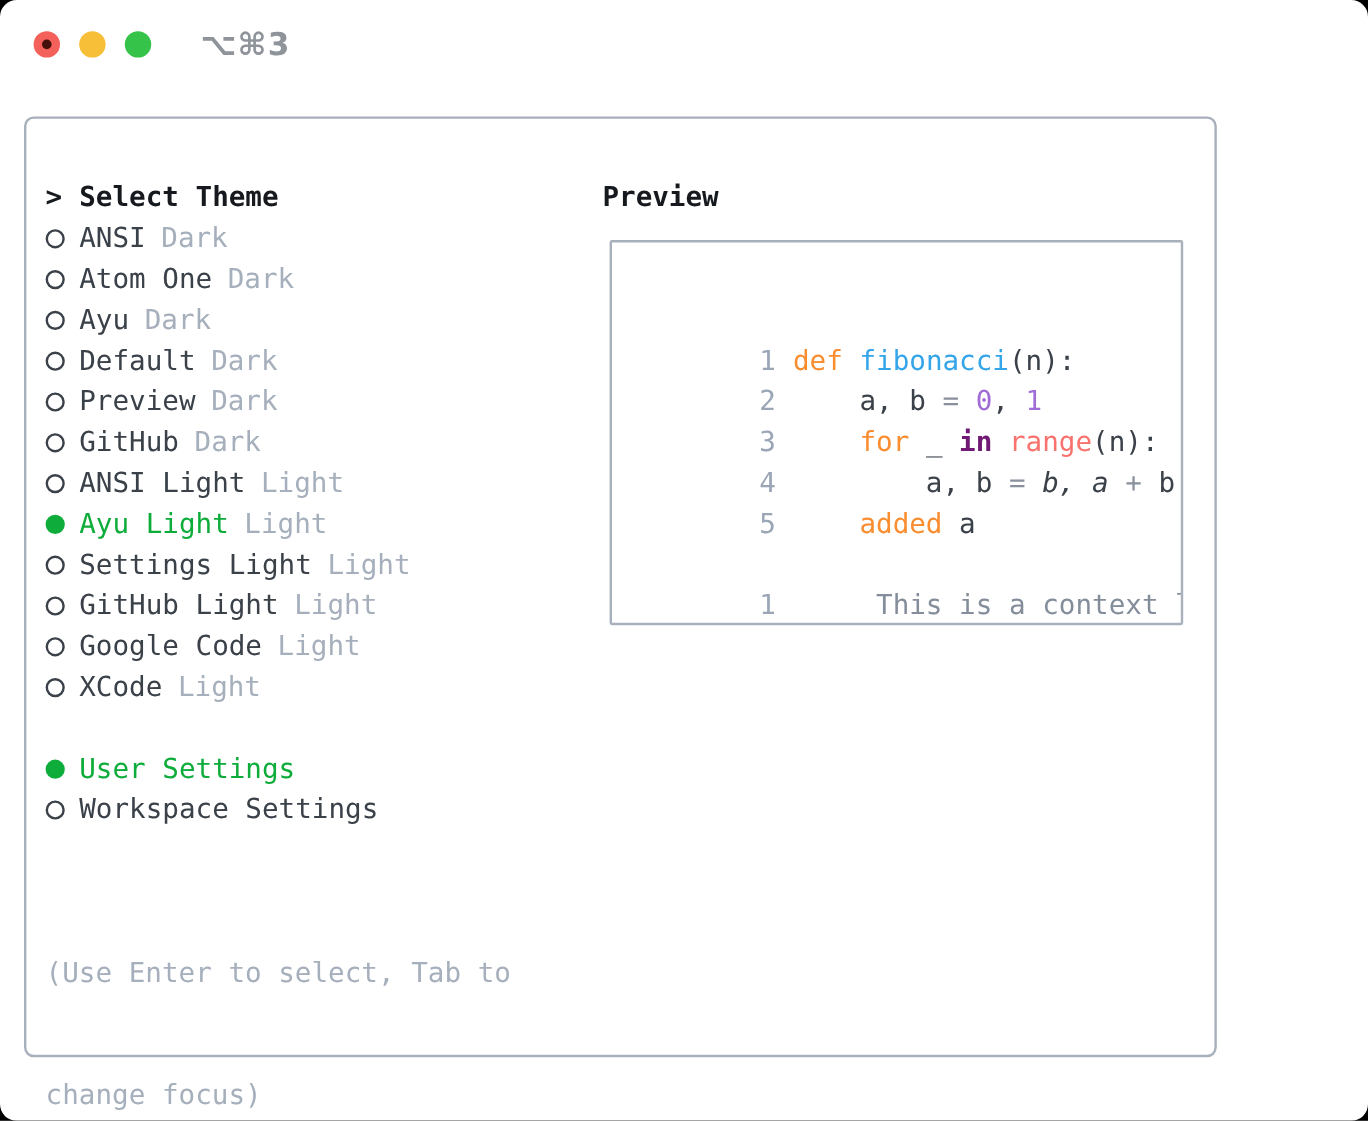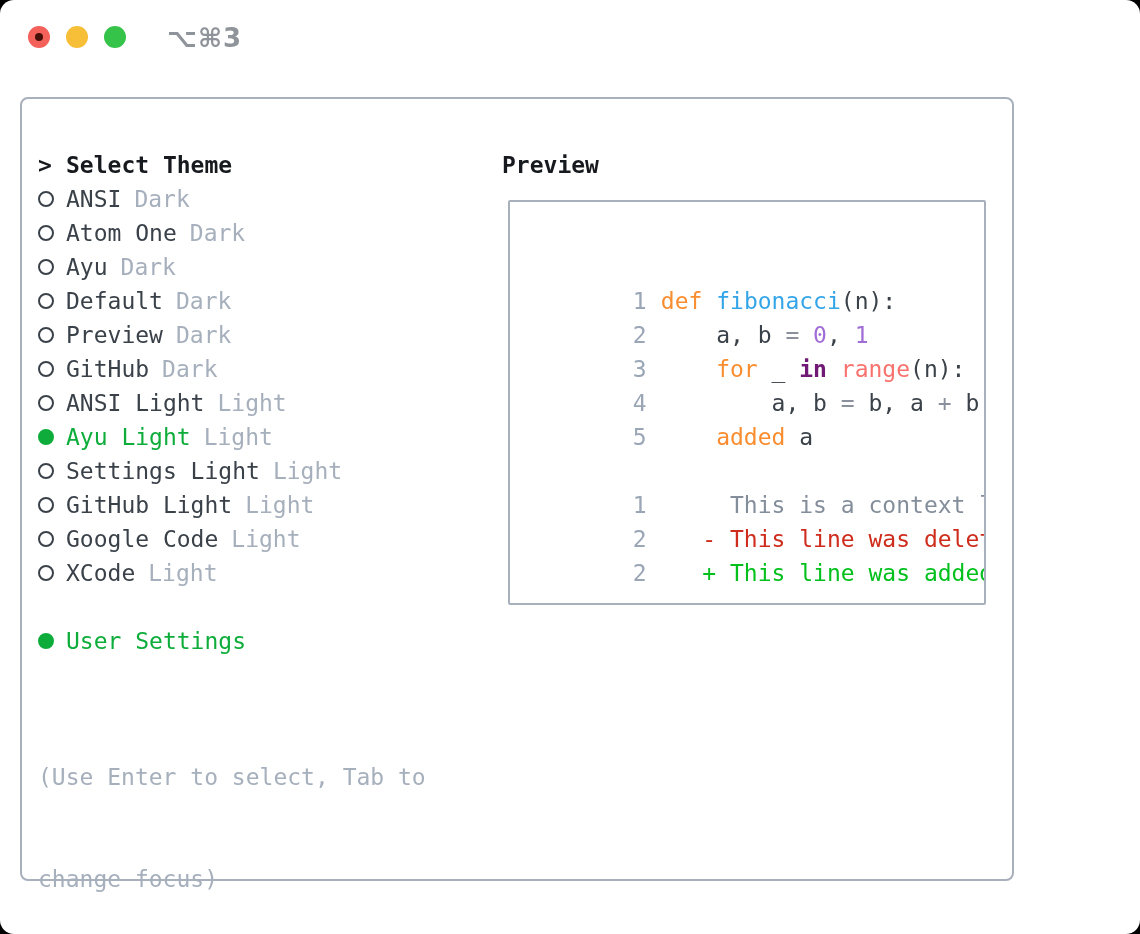--- a/index.html
+++ b/index.html
@@ -53,21 +53,21 @@
   .row.selected .opt-name{color:var(--ui_green);}
   .variant{color:var(--text_gray);margin-left:13px;}
   .apply-title{color:var(--text_black);padding-left:28px;}
   .hint{font-size:23px;line-height:34px;color:var(--text_gray);white-space:pre;}
   
   .preview-title{
     position:absolute;left:480px;top:49px;height:34px;line-height:34px;
     font-size:23px;font-weight:bold;color:var(--text_black);
   }
   .preview-box{
-    position:absolute;left:486px;top:101px;width:478px;height:405px;
+    position:absolute;left:486px;top:101px;width:478px;height:321px;
     border:2px solid var(--border_gray);border-radius:2px;
     box-sizing:border-box;
     padding:48px 0 0 12px;
     overflow:hidden;
   }
   .code-line{height:34px;line-height:34px;font-size:23px;white-space:pre;}
   .gutter{display:inline-block;width:14px;margin-right:14px;color:var(--line_number);}
 </style>
 </head>
 <body>
@@ -152,20 +152,24 @@
         <span class="variant">Light</span>
       </div>
 
       <div class="spacer"></div>
 
 
       <div class="row selected">
         <span class="radio"></span>
         <span class="opt-name">User Settings</span>
       </div>
+      <div class="row">
+        <span class="radio"></span>
+        <span class="opt-name">Workspace Settings</span>
+      </div>
 
       <div class="spacer"></div>
 
       <div class="hint">
         <div>(Use Enter to select, Tab to</div>
         <div>change focus)</div>
       </div>
     </div>
 
     <div class="preview-title">Preview</div>
@@ -178,21 +182,21 @@
 
       <div class="code-line">
         <span class="gutter">2</span><span style="color: rgb(58, 65, 73);">    a, b </span><span style="color: rgb(138, 145, 157);">= </span><span style="color: rgb(160, 108, 214);">0</span><span style="color: rgb(58, 65, 73);">, </span><span style="color: rgb(160, 108, 214);">1</span>
       </div>
 
       <div class="code-line">
         <span class="gutter">3</span><span style="color: rgb(58, 65, 73);">    </span><span style="color: rgb(249, 141, 47);">for</span><span style="color: rgb(58, 65, 73);"> _ </span><span style="color: #701a75; font-weight: bold;">in</span><span style="color: rgb(58, 65, 73);"> </span><span style="color: rgb(248, 114, 110); margin-top: 38px;">range</span><span style="color: rgb(58, 65, 73);">(n):</span>
       </div>
 
       <div class="code-line">
-        <span class="gutter">4</span><span style="color: rgb(58, 65, 73);">        a, b </span><span style="color: rgb(138, 145, 157);">= </span><span style="color: rgb(58, 65, 73);">b, a </span><span style="color: rgb(138, 145, 157);">+ </span><span style="color: rgb(58, 65, 73);">b</span>
+        <span class="gutter">4</span><span style="color: rgb(58, 65, 73);">        a, b </span><span style="color: rgb(138, 145, 157);">= </span><span style="color: rgb(58, 65, 73); font-style: italic;">b, a </span><span style="color: rgb(138, 145, 157);">+ </span><span style="color: rgb(58, 65, 73);">b</span>
       </div>
 
       <div class="code-line">
         <span class="gutter">5</span><span style="color: rgb(58, 65, 73);">    </span><span style="color: rgb(249, 141, 47);">added</span><span style="color: rgb(58, 65, 73);"> a</span>
       </div>
 
       <div class="code-line"></div>
 
       <div class="code-line">
         <span class="gutter">1</span><span style="color: rgb(132, 142, 155);">     This is a context line.</span>

